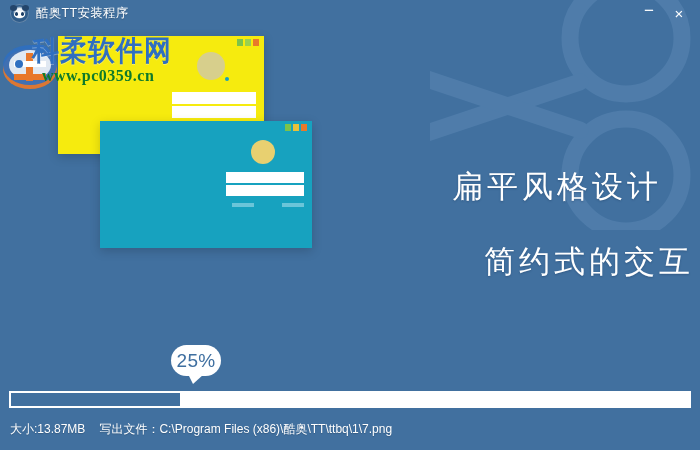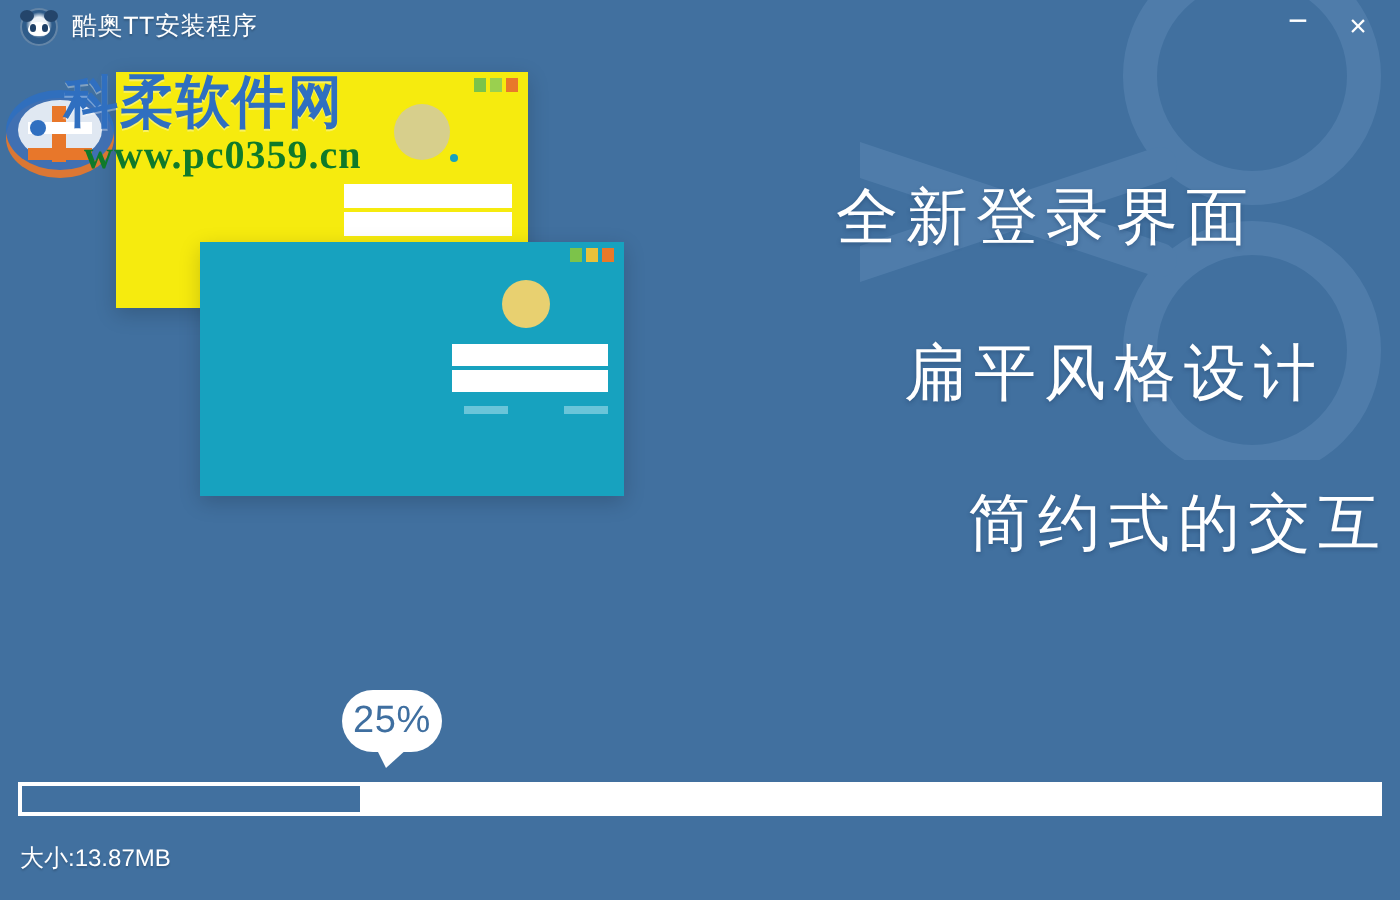--- a/index.html
+++ b/index.html
@@ -101,21 +101,21 @@
     font-size:27px; font-weight:bold;
     color:#2f6fc0;
     letter-spacing:1px;
     text-shadow:0 1px 0 rgba(255,255,255,.35);
     white-space:nowrap;
     transform:scaleY(1.05);
   }
   .wm-url {
     position:absolute; left:42px; top:42px;
     font-family:"Liberation Serif","DejaVu Serif",serif;
-    font-size:20px; font-weight:bold;
+    font-size:16px; font-weight:bold;
     color:#0f7a2a;
     letter-spacing:.5px;
     white-space:nowrap;
   }
 
   
   .mock {
     position:absolute;
     box-shadow:0 3px 10px rgba(0,0,0,.18);
   }
@@ -302,28 +302,28 @@
       <span style="background:#e8c13a"></span>
       <span style="background:#e8792a"></span>
     </div>
     <div class="mock-avatar"></div>
     <div class="mock-field f1"></div>
     <div class="mock-field f2"></div>
     <div class="mock-opt o1"></div>
     <div class="mock-opt o2"></div>
   </div>
 
-  <div class="promo l1">全新登录界面</div>
   <div class="promo l2">扁平风格设计</div>
   <div class="promo l3">简约式的交互</div>
 
   <div class="bubble">
     <span>25%</span>
   </div>
   <div class="progress">
     <div class="progress-fill" id="pfill" style="width: 25%;"></div>
   </div>
 
   <div class="status">
     <span class="size">大小:13.87MB</span>
+    <span>写出文件：C:\Program Files (x86)\酷奥\TT\ttbq\1\7.png</span>
   </div>
 
 </div>
 
 </body></html>

